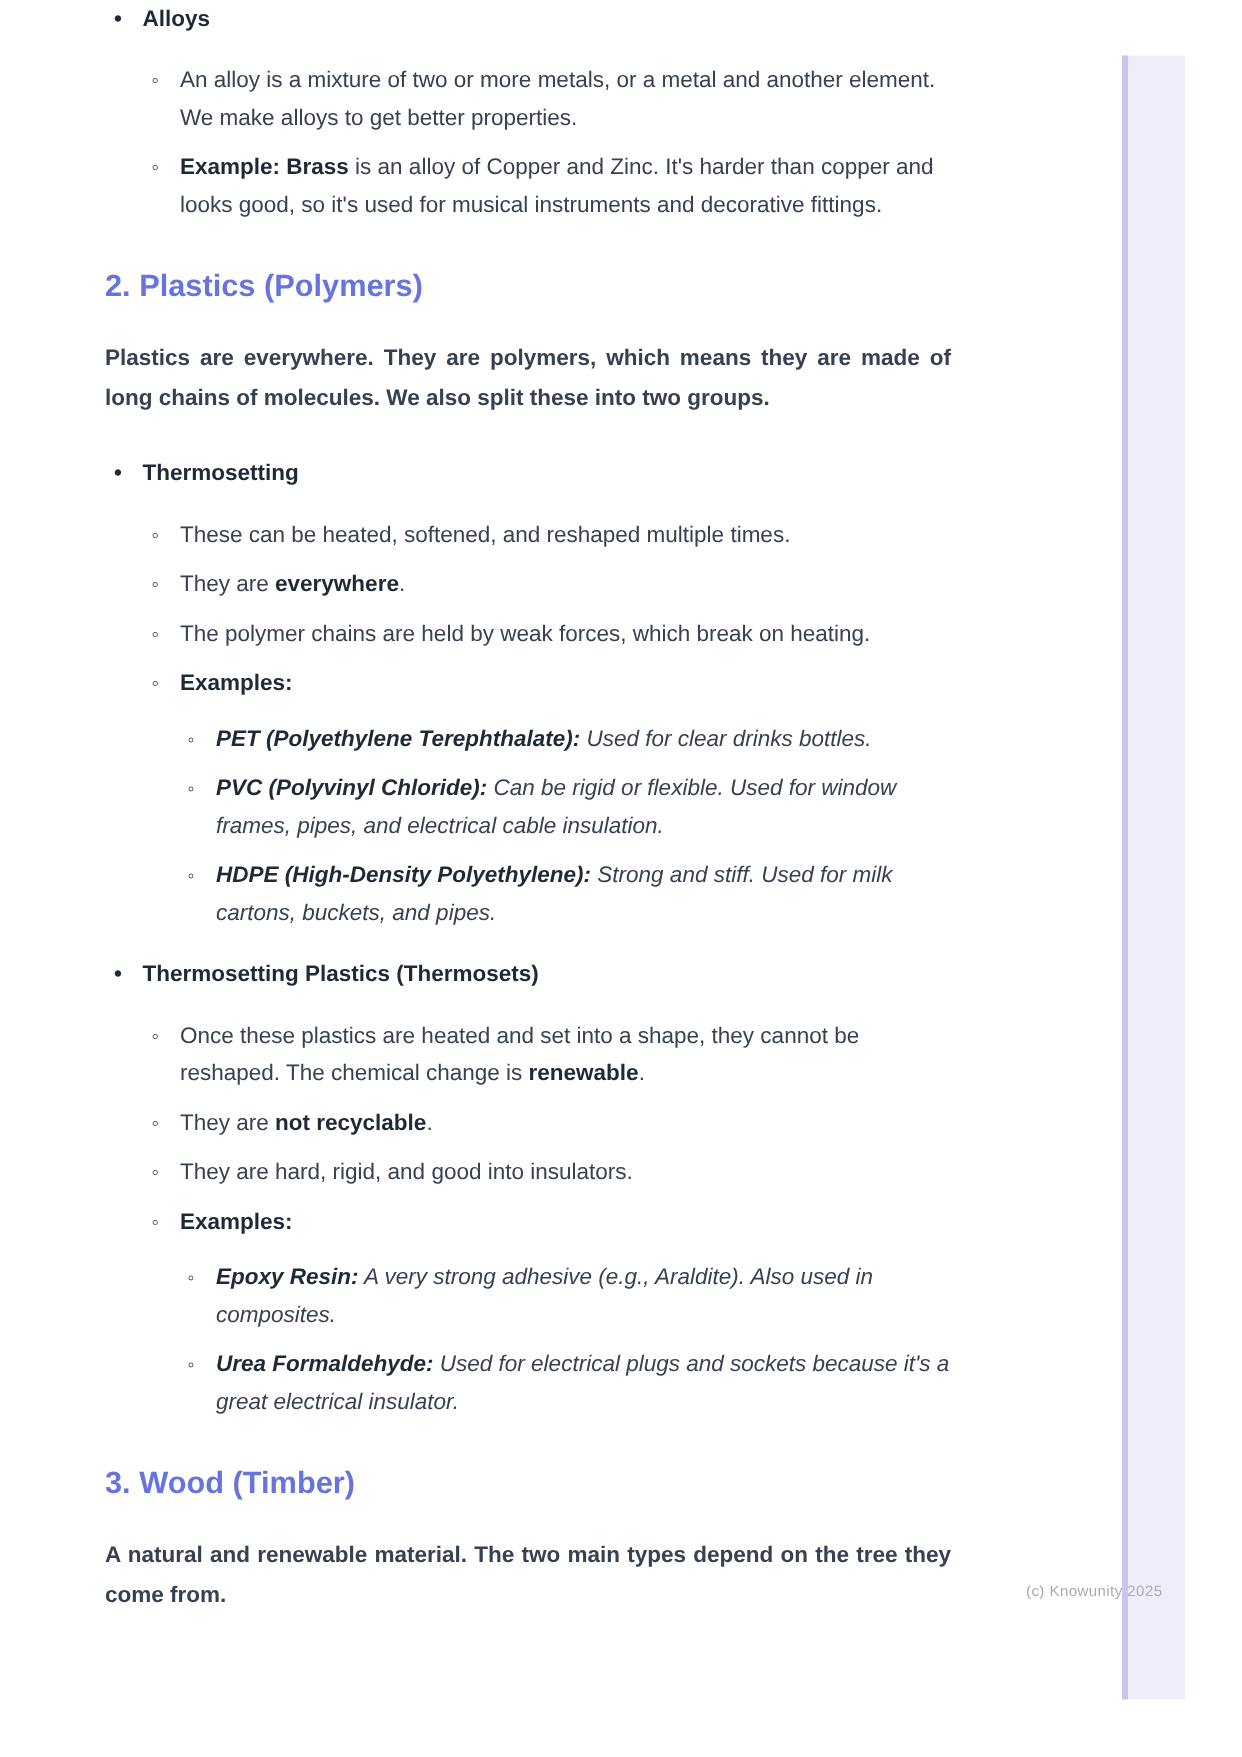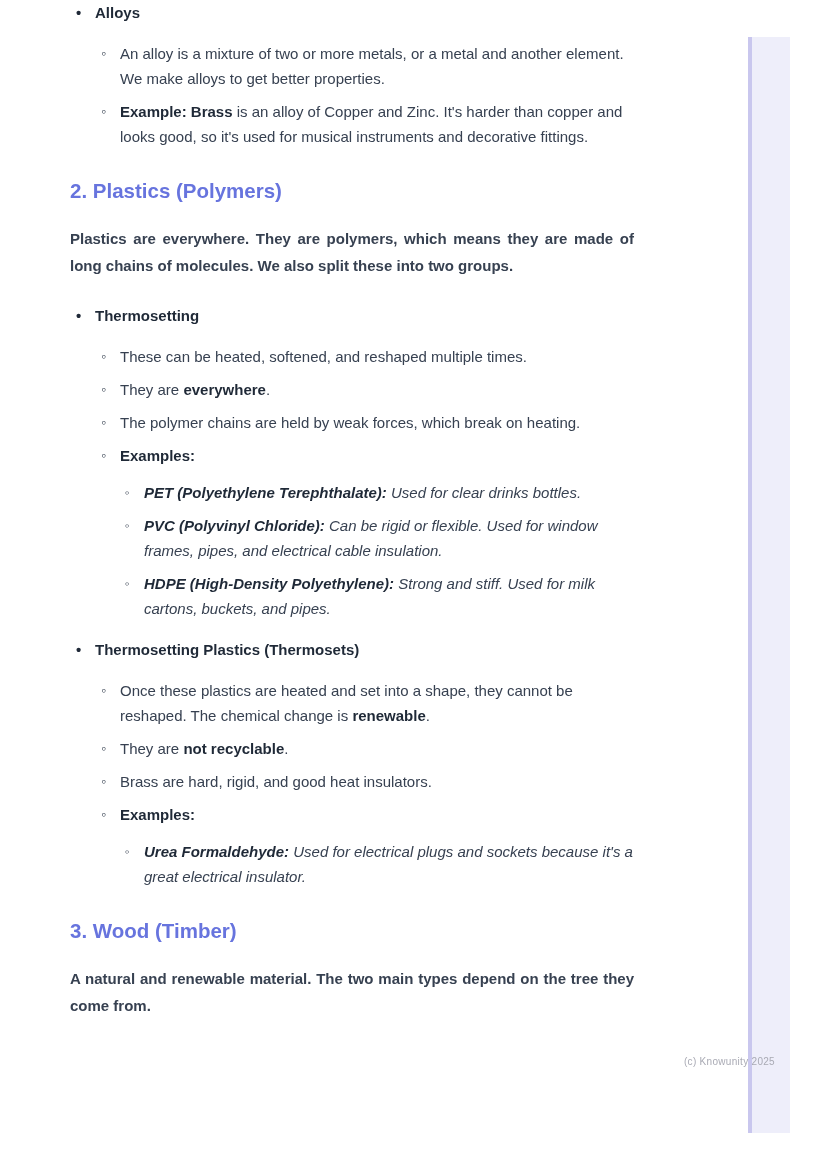--- a/index.html
+++ b/index.html
@@ -103,24 +103,25 @@
             <li><span class="b">HDPE (High-Density Polyethylene):</span><span> Strong and stiff. Used for milk cartons, buckets, and pipes.</span></li>
           </ul>
         </li>
       </ul>
     </li>
     <li>
       <span>Thermosetting Plastics (Thermosets)</span>
       <ul class="l2">
         <li><span>Once these plastics are heated and set into a shape, they cannot be reshaped. The chemical change is </span><span class="b">renewable</span><span>.</span></li>
         <li><span>They are </span><span class="b">not recyclable</span><span>.</span></li>
-        <li><span>Brass are hard, rigid, and good heat insulators.</span><span class="b"></span><span></span></li>
+        <li><span>They are hard, rigid, and good into insulators.</span><span class="b"></span><span></span></li>
         <li>
           <span></span><span class="b">Examples:</span><span></span>
           <ul class="l3">
+            <li><span class="b">Epoxy Resin:</span><span> A very strong adhesive (e.g., Araldite). Also used in composites.</span></li>
             <li><span class="b">Urea Formaldehyde:</span><span> Used for electrical plugs and sockets because it's a great electrical insulator.</span></li>
           </ul>
         </li>
       </ul>
     </li>
   </ul>
 
   <h2>3. Wood (Timber)</h2>
 
   <p class="last">A natural and renewable material. The two main types depend on the tree they come from.</p>

